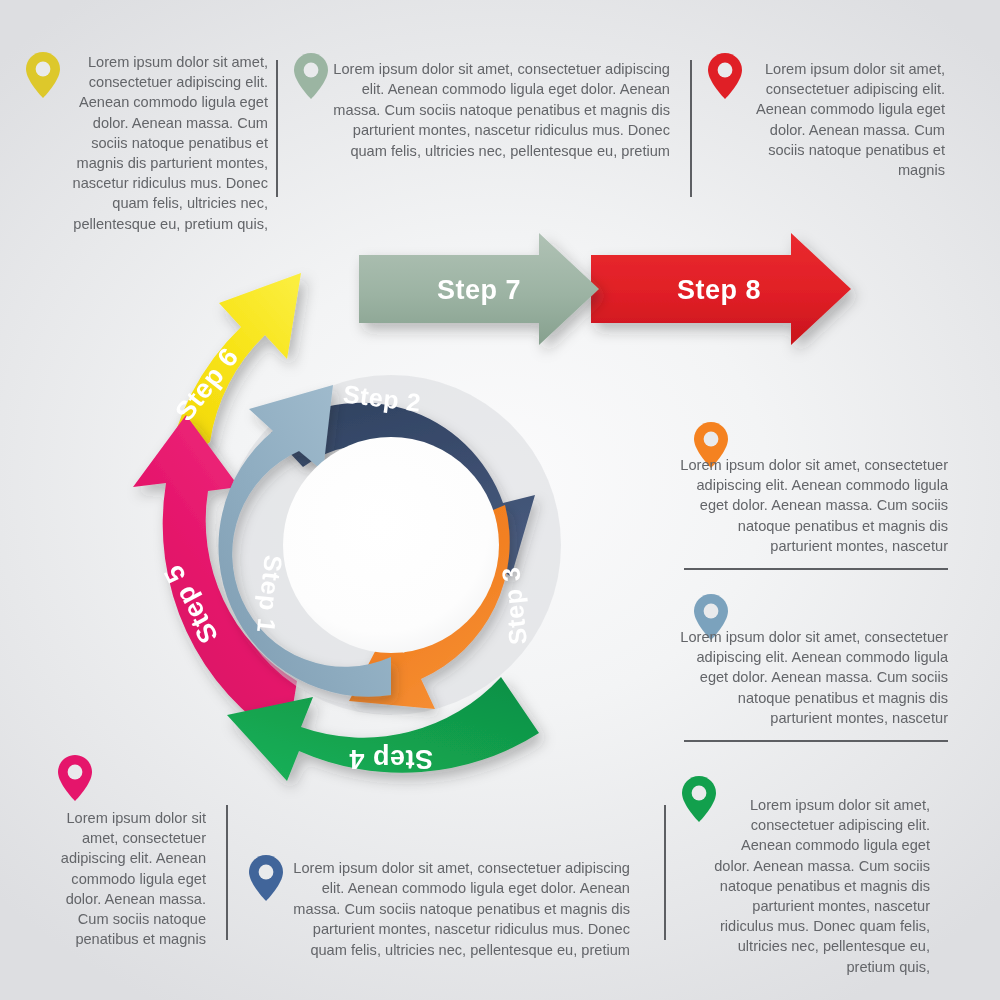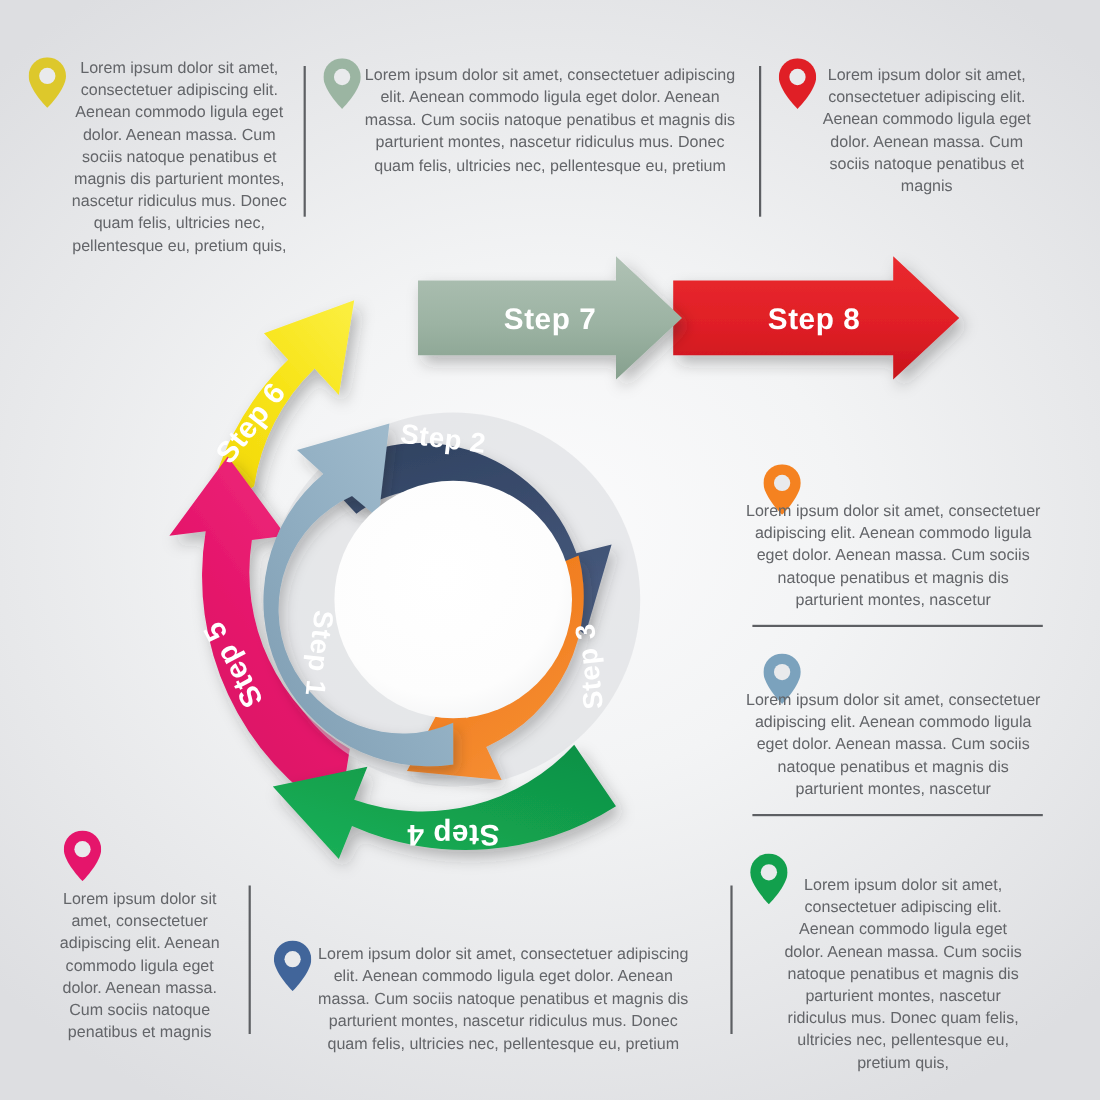--- a/index.html
+++ b/index.html
@@ -14,35 +14,35 @@
       radial-gradient(ellipse 70% 60% at 50% 48%, #fbfbfc 0%, #f3f4f5 38%, #e7e8ea 72%, #dddee1 100%);
   }
 
   
   .tblock{position:absolute;}
   .tblock p{
     margin:0;
     color:#636569;
     font-size:14.6px;
     line-height:20.2px;
-    text-align:center;
+    text-align:right;
     font-family:"Liberation Sans","DejaVu Sans",sans-serif;
   }
   .tblock.wide p{font-size:14.6px;line-height:20.4px;}
 
   
   .pin{position:absolute;width:34px;height:46px;}
   .pin svg{display:block;width:100%;height:100%;}
 
   
   .vrule{position:absolute;width:2px;background:#5d5f63;}
   .hrule{position:absolute;height:2px;background:#5d5f63;}
 
   
-  #diagram{position:absolute;left:112px;top:215px;width:830px;height:620px;text-decoration:underline;}
+  #diagram{position:absolute;left:91px;top:215px;width:830px;height:620px;text-decoration:underline;}
   #diagram svg{display:block;width:100%;height:100%;overflow:visible;}
 
   .steplabel{
     fill:#ffffff;
     font-family:"Liberation Sans","DejaVu Sans",sans-serif;
     font-weight:bold;
     font-size:27px;
     letter-spacing:0.5px;
   }
   .steplabel.small{font-size:25px;}

